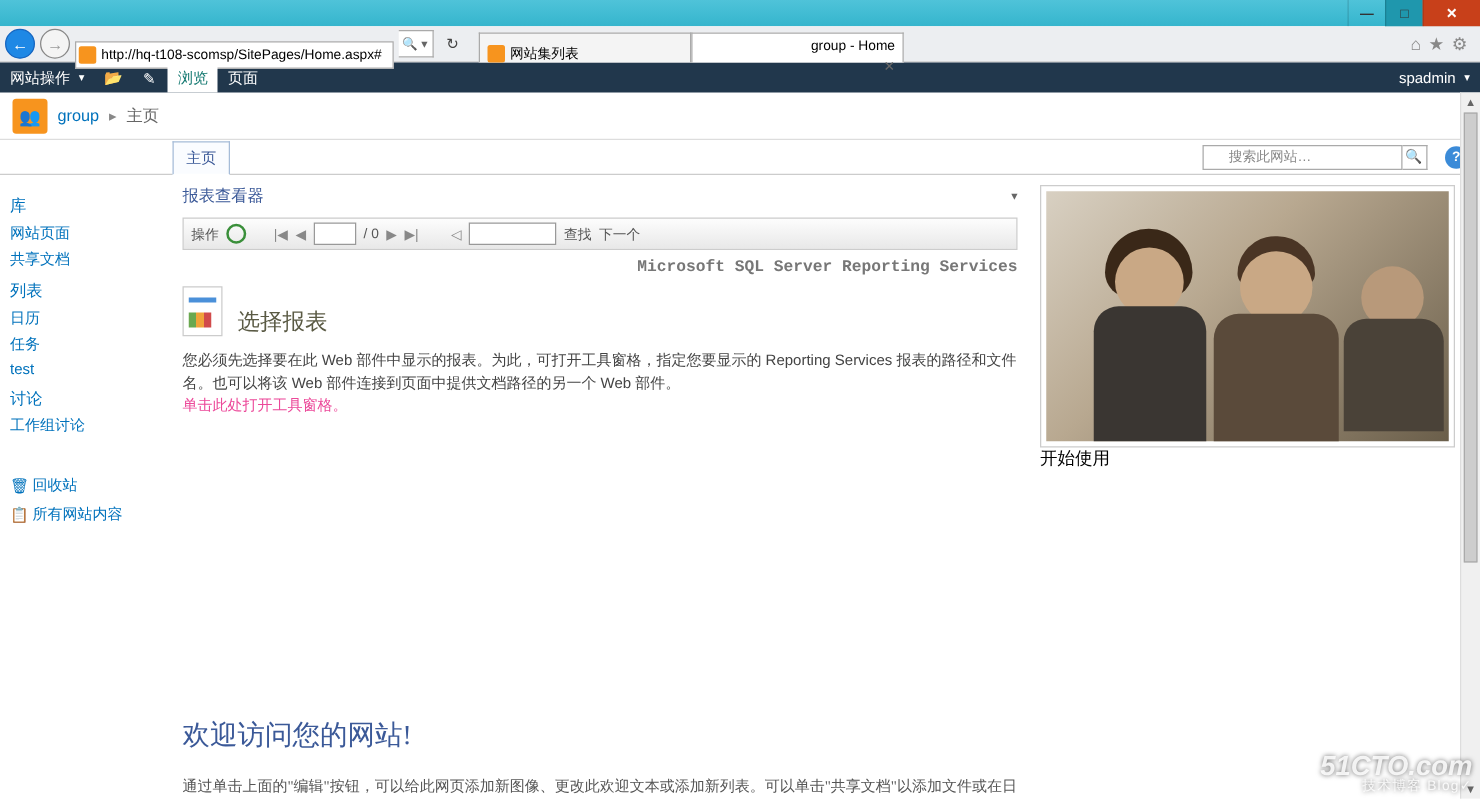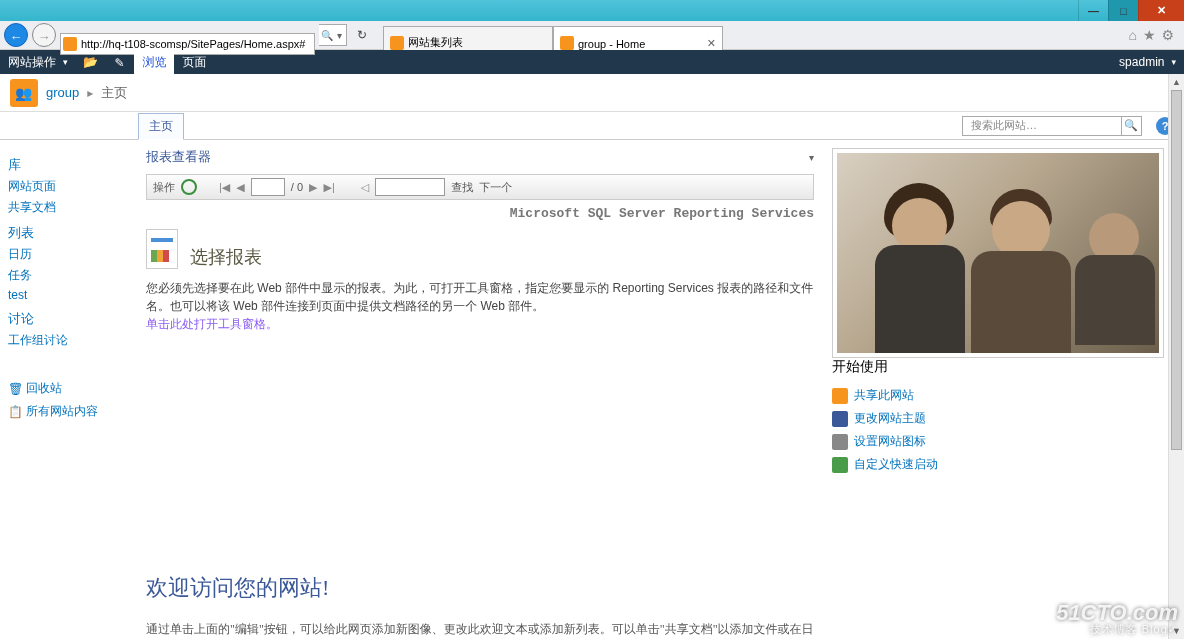--- a/index.html
+++ b/index.html
@@ -18,47 +18,47 @@
 .navbtn { width: 24px; height: 24px; border-radius: 50%; border: 1px solid #888; display: flex; align-items: center; justify-content: center; font-size: 13px; }
 .navbtn.back { background: #1e88e5; border-color: #1565c0; color: #fff; }
 .navbtn.fwd { background: #f4f4f4; color: #999; }
 .addrbox { flex: 0 0 255px; height: 22px; border: 1px solid #aaa; background: #fff; display: flex; align-items: center; padding: 0 2px; margin-top: 18px; }
 .addrbox .favicon { width: 14px; height: 14px; background: #f7941e; border-radius: 2px; margin-right: 4px; }
 .addrbox input { border: none; flex: 1; font-size: 11px; }
 .searchbox { width: 28px; height: 22px; border: 1px solid #aaa; border-left: none; background: #fff; display: flex; align-items: center; justify-content: flex-end; padding-right: 4px; font-size: 10px; color: #666; }
 .refresh { width: 22px; text-align: center; color: #444; }
 .tabs { display: flex; align-items: flex-end; height: 29px; margin-left: 6px; }
 .tab { height: 24px; min-width: 170px; border: 1px solid #aaa; border-bottom: none; background: #f4f4f4; display: flex; align-items: flex-end; padding: 0 6px; font-size: 11px; gap: 4px; }
-.tab.active { background: #fff; }
+.tab.active { background: #fff; flex-direction: column; }
 .tab .favicon { width: 14px; height: 14px; background: #f7941e; border-radius: 2px; }
 .tab .x { margin-left: auto; color: #666; }
 .ie-icons { margin-left: auto; display: flex; gap: 6px; padding-right: 6px; color: #888; font-size: 14px; }
 
 
 .ribbon { height: 24px; background: #21374c; display: flex; align-items: stretch; color: #fff; font-size: 12px; }
 .ribbon .ritem { padding: 0 8px; display: flex; align-items: center; gap: 4px; cursor: pointer; }
-.ribbon .ritem.active { background: #fff; color: #1d4ed8; }
+.ribbon .ritem.active { background: #fff; color: #0f766e; }
 .ribbon .spacer { flex: 1; }
 .ribbon .caret::after { content: "▾"; font-size: 9px; margin-left: 3px; }
 .rb-pencil { width: 12px; height: 12px; display: inline-block; }
 
 
 .crumbs { height: 38px; display: flex; align-items: center; padding: 0 10px; gap: 8px; border-bottom: 1px solid #ddd; }
 .crumbs .logo { width: 28px; height: 28px; background: #f7941e; border-radius: 3px; display: flex; align-items: center; justify-content: center; color: #fff; font-size: 14px; }
 .crumbs a { color: #0072bc; text-decoration: none; font-size: 13px; }
 .crumbs .sep { color: #888; }
 .crumbs .current { color: #666; font-size: 13px; }
 
 
 .content { display: flex; height: calc(100% - 21px - 29px - 24px - 38px - 28px); }
 .topstrip { height: 28px; display: flex; align-items: center; border-bottom: 1px solid #ccc; padding-right: 10px; }
 .topstrip .pad { width: 138px; }
 .topstrip .hometab { border: 1px solid #a6bcd8; border-bottom-color: #fff; margin-bottom: -1px; padding: 4px 10px; font-size: 12px; color: #3b5998; background: #fafcff; }
 .topstrip .searchsite { margin-left: auto; display: flex; align-items: center; }
-.topstrip .searchsite input { width: 160px; height: 20px; border: 1px solid #aaa; font-size: 11px; padding: 0 8px; color: #888; }
+.topstrip .searchsite input { width: 160px; height: 20px; border: 1px solid #aaa; font-size: 11px; padding: 0 20px; color: #888; }
 .topstrip .searchsite .go { width: 20px; height: 20px; border: 1px solid #aaa; border-left: none; display: flex; align-items: center; justify-content: center; color: #6a8fd8; font-size: 11px; }
 .topstrip .help { width: 18px; height: 18px; border-radius: 50%; background: #3b8bd8; color: #fff; display: flex; align-items: center; justify-content: center; margin-left: 14px; font-size: 11px; font-weight: bold; }
 
 .leftnav { width: 138px; padding: 10px 8px; font-size: 12px; }
 .leftnav .navhead { color: #0072bc; font-weight: normal; margin-top: 6px; margin-bottom: 2px; font-size: 13px; }
 .leftnav a { display: block; color: #0072bc; text-decoration: none; padding: 2px 0; font-size: 12px; }
 .leftnav .bottomlinks { margin-top: 26px; }
 .leftnav .bottomlinks a { display: flex; align-items: center; gap: 4px; padding: 3px 0; }
 .leftnav .bicon { width: 14px; height: 14px; display: inline-block; }
 
@@ -72,21 +72,21 @@
 .rptbar input { width: 34px; height: 18px; border: 1px solid #999; text-align: center; font-size: 11px; }
 .rptbar .navicon { color: #888; cursor: pointer; }
 .rptbar .refreshicon { width: 16px; height: 16px; border-radius: 50%; border: 2px solid #3a8f3a; position: relative; }
 .ssrshead { text-align: right; font-family: "Courier New", monospace; color: #777; font-size: 13px; margin-top: 6px; font-weight: bold; }
 .selectrpt { display: flex; align-items: flex-end; gap: 12px; margin-top: 8px; }
 .selectrpt .ricon { width: 32px; height: 40px; border: 1px solid #ccc; position: relative; background: #fff; }
 .selectrpt .ricon::after { content: ""; position: absolute; left: 4px; right: 4px; top: 8px; height: 4px; background: #4a90d9; }
 .selectrpt .ricon::before { content: ""; position: absolute; left: 4px; bottom: 6px; width: 18px; height: 12px; background: linear-gradient(to right, #6aa84f 33%, #f1a33a 33% 66%, #d14b4b 66%); }
 .selectrpt h3 { font-family: SimSun, serif; font-size: 18px; color: #5a5a44; font-weight: normal; }
 .rptbody { margin-top: 10px; font-size: 12px; color: #444; line-height: 1.5; font-family: SimSun, serif; }
-.rptbody .link { color: #8b5cf6; }
+.rptbody .link { color: #ec4899; }
 
 .welcome { margin-top: 240px; font-family: SimSun, serif; font-size: 22px; color: #3b5998; }
 .welcometext { margin-top: 18px; font-family: SimSun, serif; font-size: 12px; color: #555; }
 
 .heroimg { width: 332px; height: 210px; border: 1px solid #ccc; padding: 4px; background: #fff; }
 .heroimg .inner { width: 100%; height: 100%; background: linear-gradient(135deg, #d8d0c2 0%, #b8a890 40%, #6a5e4a 100%); position: relative; overflow: hidden; }
 .heroimg .person { position: absolute; border-radius: 50%; }
 .heroimg .p1 { width: 55px; height: 55px; background: #c9a885; left: 55px; top: 45px; }
 .heroimg .p1b { position: absolute; width: 90px; height: 110px; background: #3a3632; left: 38px; top: 92px; border-radius: 20px 20px 0 0; }
 .heroimg .p2 { width: 58px; height: 58px; background: #c9a885; left: 155px; top: 48px; }
@@ -252,38 +252,20 @@
             <div class="person p1"></div>
             <div class="p1b"></div>
           <div class="hair2"></div>
             <div class="person p2"></div>
             <div class="p2b"></div>
           <div class="person p3"></div>
             <div class="p3b"></div>
         </div>
       </div>
       <div class="getstarted">开始使用</div>
-      <div class="gslinks">
-        <a>
-            <span class="gsicon"></span>
-            <span>共享此网站</span>
-          </a>
-        <a>
-            <span class="gsicon g2"></span>
-            <span>更改网站主题</span>
-          </a>
-        <a>
-            <span class="gsicon g3"></span>
-            <span>设置网站图标</span>
-          </a>
-        <a>
-            <span class="gsicon g4"></span>
-            <span>自定义快速启动</span>
-          </a>
-      </div>
     </div>
   </div>
 </div>
 
 <div class="scrollbar-v">
   <div class="arrow">▲</div>
   <div class="thumb"></div>
   <div class="arrow" style="position:absolute;bottom:0;left:0;right:0;">▼</div>
 </div>
 

